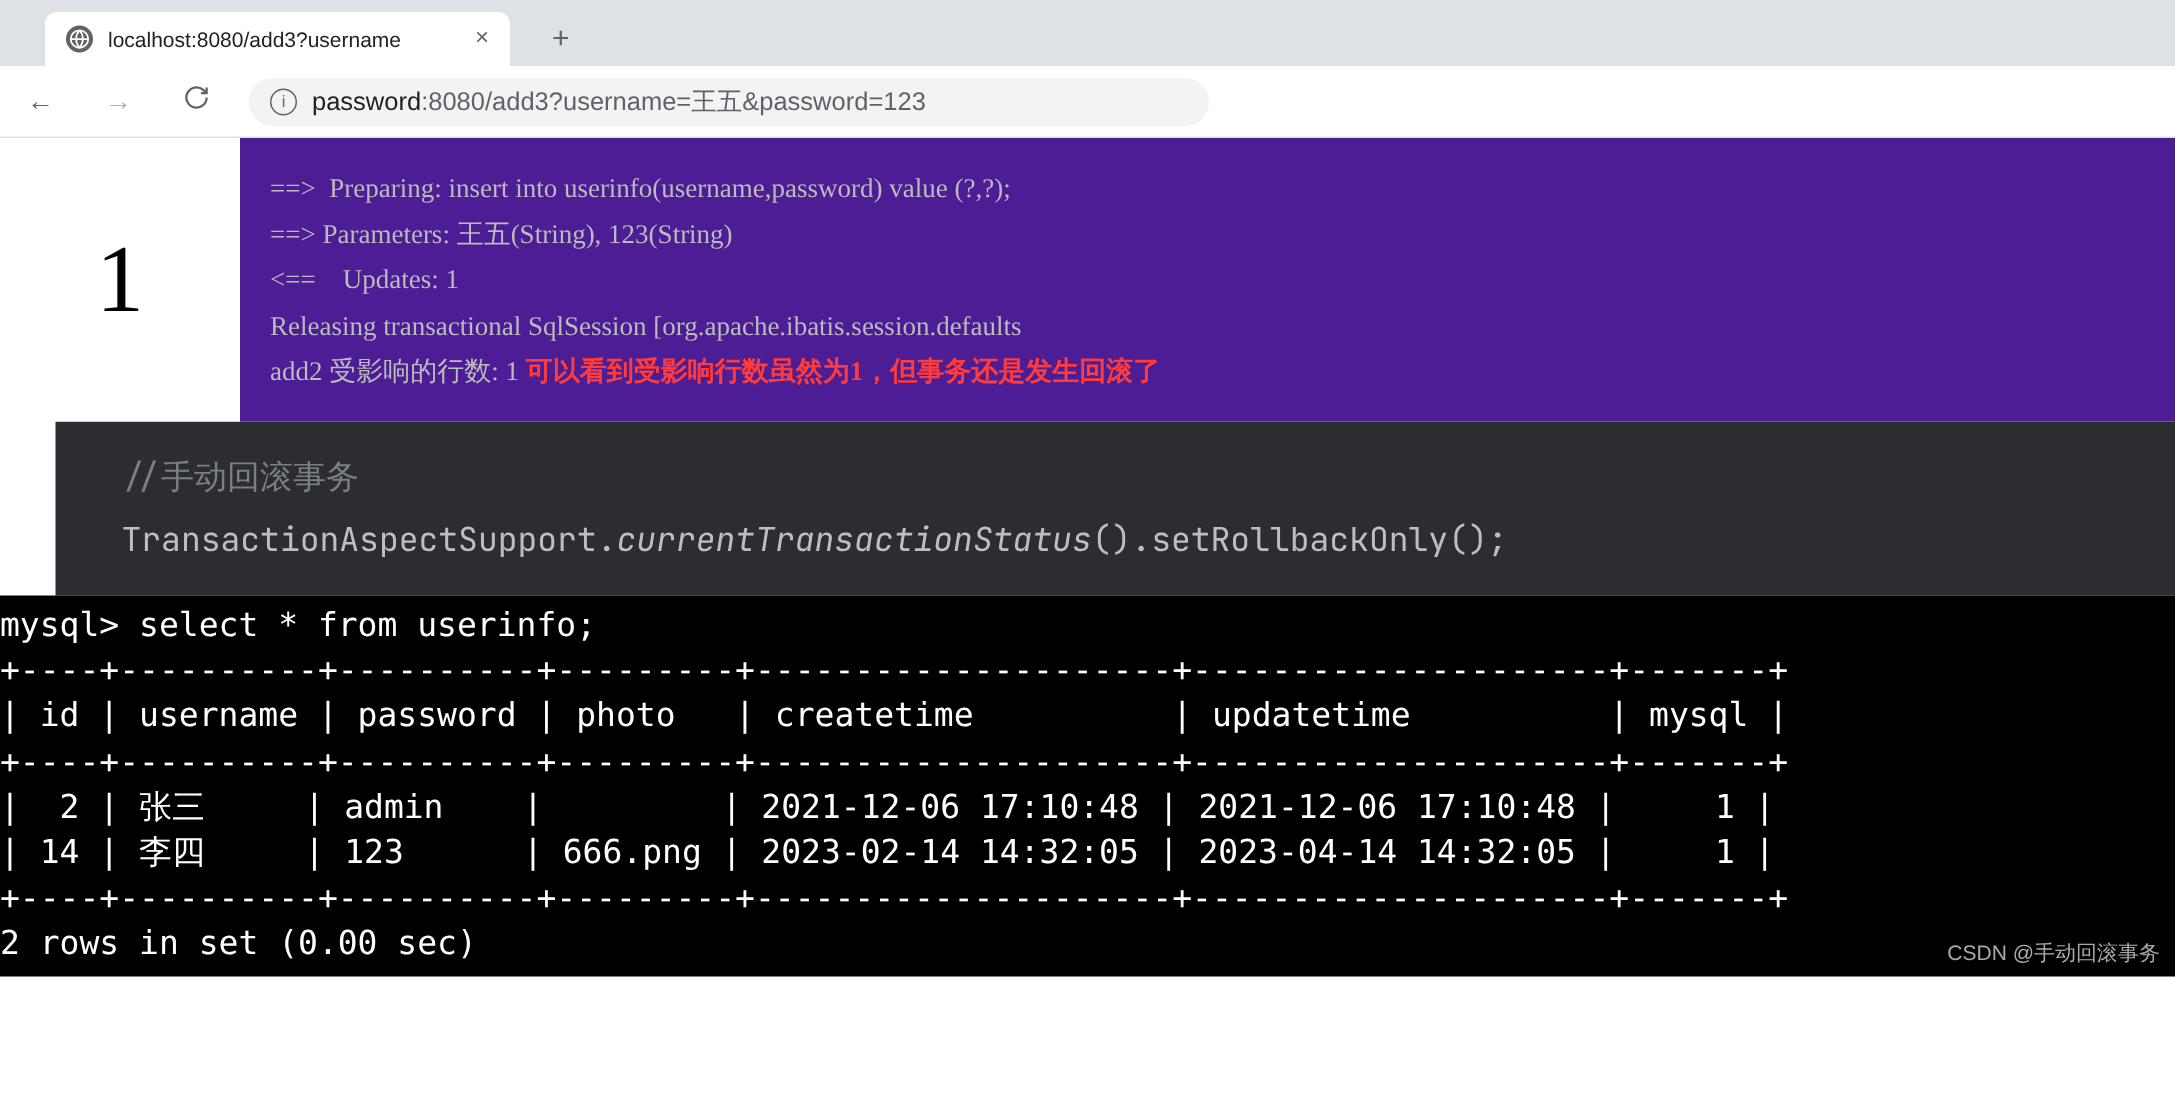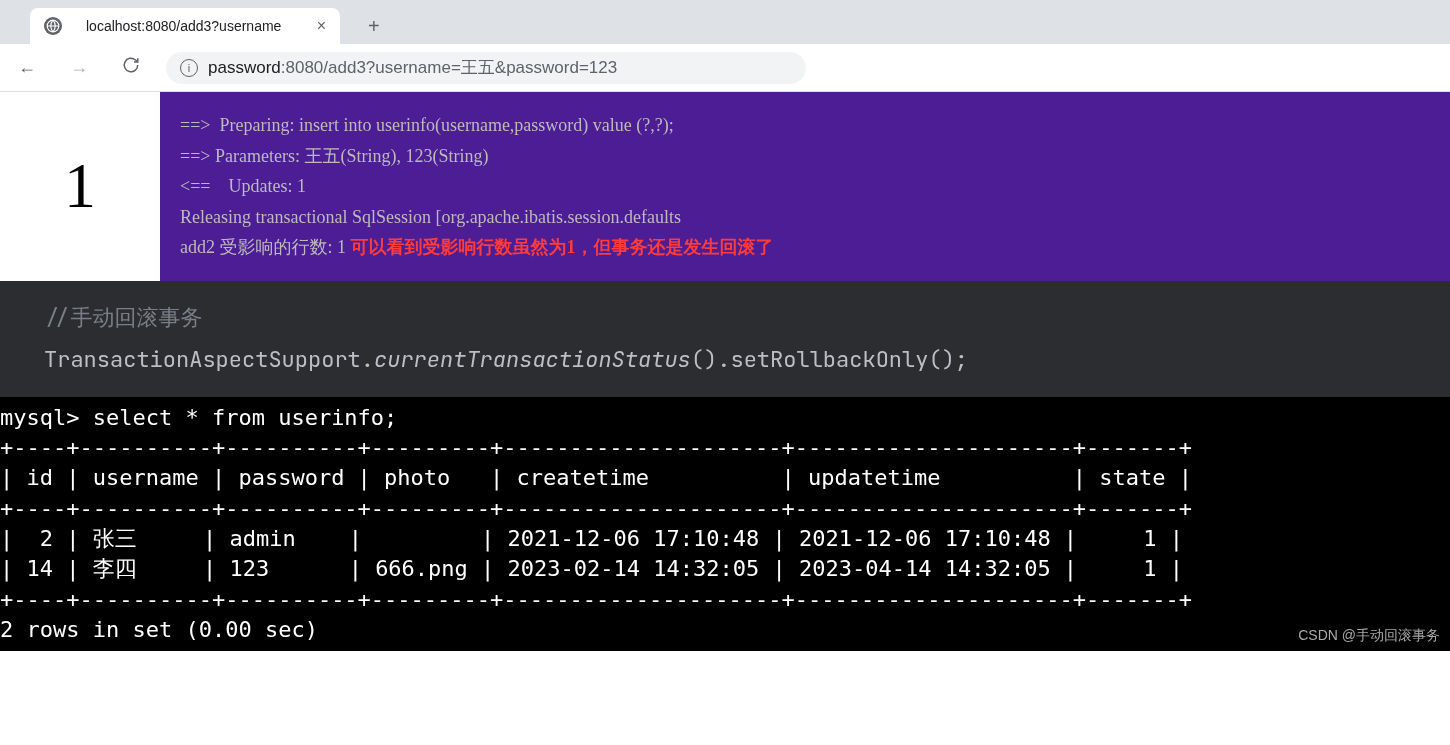--- a/index.html
+++ b/index.html
@@ -1,41 +1,41 @@
 <!DOCTYPE html>
 <html><head>
 <meta charset="utf-8">
 <style>
 * { margin: 0; padding: 0; box-sizing: border-box; }
 body { font-family: -apple-system, BlinkMacSystemFont, "Segoe UI", sans-serif; width: 1450px; height: 745px; background: #fff; overflow: hidden; }
 
 
 .browser-chrome { background: #dee1e6; }
 .tab-bar { display: flex; align-items: center; height: 44px; padding: 8px 0 0 30px; gap: 8px; }
-.tab { display: flex; align-items: center; background: #fff; border-radius: 8px 8px 0 0; padding: 8px 14px; height: 36px; width: 310px; gap: 24px; font-size: 14px; color: #3c4043; }
+.tab { display: flex; align-items: center; background: #fff; border-radius: 8px 8px 0 0; padding: 8px 14px; height: 36px; width: 310px; gap: 10px; font-size: 14px; color: #3c4043; }
 .tab-title { flex: 1; overflow: hidden; white-space: nowrap; text-overflow: ellipsis; color: #202124; }
 .globe-icon { width: 18px; height: 18px; border-radius: 50%; background: #5f6368; display: flex; align-items: center; justify-content: center; color: #fff; font-size: 12px; flex-shrink: 0; }
 .close-x { color: #5f6368; font-size: 16px; cursor: pointer; }
 .new-tab { font-size: 20px; color: #5f6368; margin-left: 20px; cursor: pointer; }
 
 .addr-bar { display: flex; align-items: center; height: 48px; background: #fff; padding: 0 10px; gap: 18px; border-bottom: 1px solid #e0e0e0; }
 .nav-btn { color: #5f6368; font-size: 18px; cursor: pointer; padding: 4px 8px; }
 .nav-btn.disabled { color: #b0b0b0; }
 .url-box { flex: 1; display: flex; align-items: center; background: #f1f3f4; border-radius: 20px; height: 32px; padding: 0 14px; gap: 10px; font-size: 17px; color: #202124; max-width: 640px; }
 .info-icon { width: 18px; height: 18px; border: 1.5px solid #5f6368; border-radius: 50%; display: flex; align-items: center; justify-content: center; font-size: 11px; color: #5f6368; flex-shrink: 0; }
 .url-host { color: #202124; }
 .url-path { color: #5f6368; }
 
 
 .section-1 { display: flex; }
 .big-num { width: 160px; display: flex; align-items: center; justify-content: center; font-size: 64px; font-family: 'Times New Roman', serif; color: #000; background: #fff; }
 .console-log { flex: 1; background: #4c1d95; color: #bbbbbb; font-family: Liberation Serif, serif; font-size: 18px; line-height: 1.7; padding: 18px 20px; overflow: hidden; white-space: pre; }
 .red-note { color: #ff3b3b; font-weight: bold; }
 
-.section-2 { background: #2b2d30; color: #bcbec4; font-family: 'JetBrains Mono', 'Consolas', monospace; font-size: 22px; line-height: 1.9; padding: 16px 44px; }
+.section-2 { background: #2b2d30; color: #bcbec4; font-family: 'JetBrains Mono', 'Consolas', monospace; font-size: 22px; line-height: 1.9; padding: 16px 44px; margin-left: 37px; }
 .comment { color: #7a7e85; }
 .method { font-style: italic; color: #bcbec4; }
 
 .section-3 { background: #000; color: #fff; font-family: 'SimSun', 'Consolas', monospace; font-size: 22px; line-height: 1.38; padding: 6px 0; white-space: pre; position: relative; }
 .watermark { position: absolute; right: 10px; bottom: 6px; color: #aaa; font-size: 14px; font-family: sans-serif; }
 </style>
 </head>
 <body>
 
 <div class="browser-chrome">
@@ -77,19 +77,19 @@
 <span>add2 受影响的行数: 1 </span><span class="red-note">可以看到受影响行数虽然为1，但事务还是发生回滚了</span></div>
 </div>
 
 <div class="section-2">
   <div class="comment">//手动回滚事务</div>
   <div><span>TransactionAspectSupport.</span><span class="method">currentTransactionStatus</span><span>().setRollbackOnly();</span></div>
 </div>
 
 <div class="section-3"><span>mysql&gt; select * from userinfo;</span>
 <span>+----+----------+----------+---------+---------------------+---------------------+-------+</span>
-<span>| id | username | password | photo   | createtime          | updatetime          | state |</span>
+<span>| id | username | password | photo   | createtime          | updatetime          | mysql |</span>
 <span>+----+----------+----------+---------+---------------------+---------------------+-------+</span>
 <span>|  2 | 张三     | admin    |         | 2021-12-06 17:10:48 | 2021-12-06 17:10:48 |     1 |</span>
 <span>| 14 | 李四     | 123      | 666.png | 2023-02-14 14:32:05 | 2023-04-14 14:32:05 |     1 |</span>
 <span>+----+----------+----------+---------+---------------------+---------------------+-------+</span>
 <span>2 rows in set (0.00 sec)</span>
 <span class="watermark">CSDN @手动回滚事务</span></div>
 
 </body></html>

